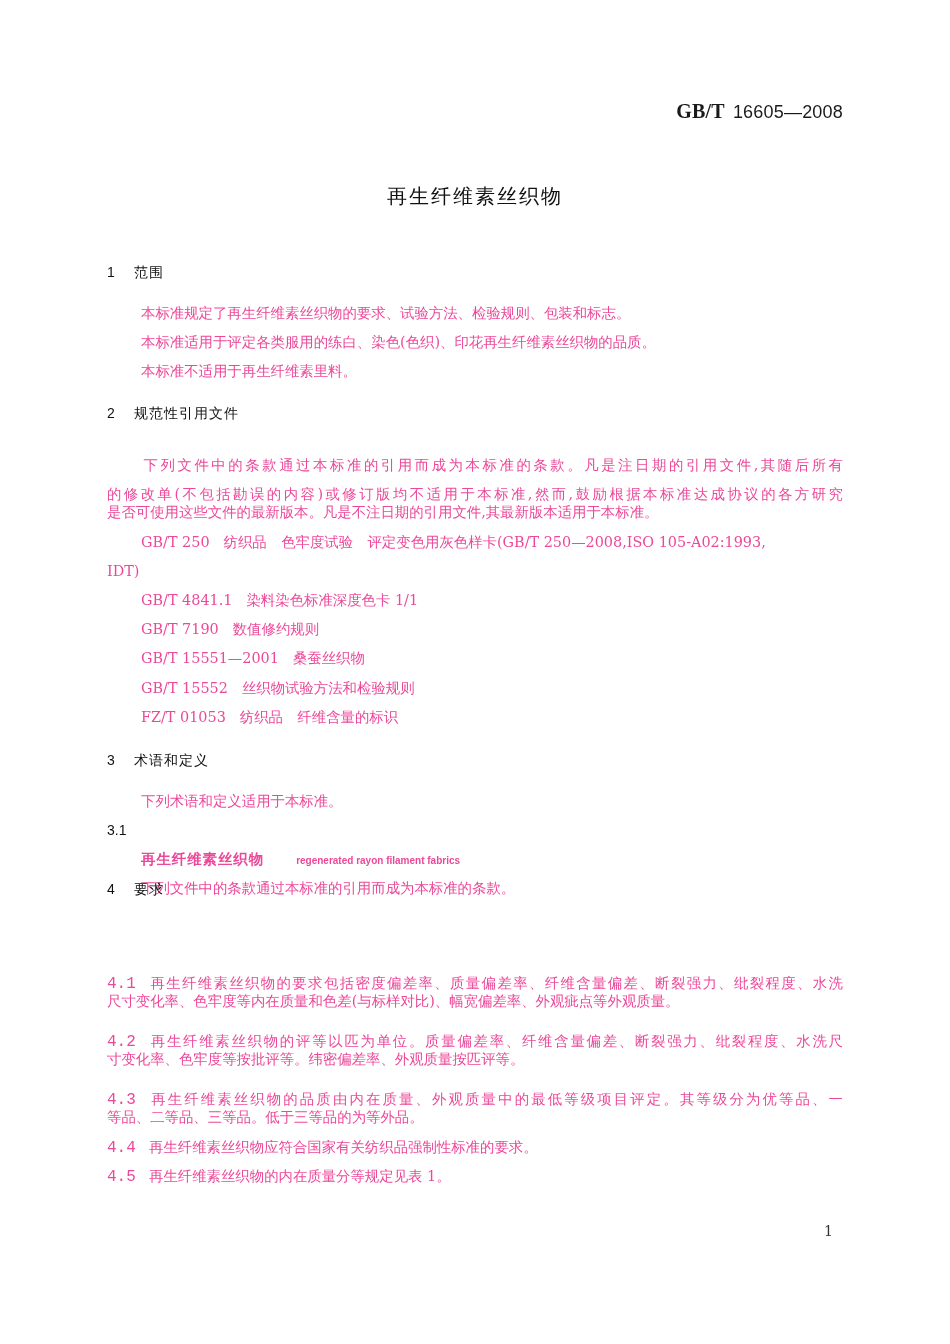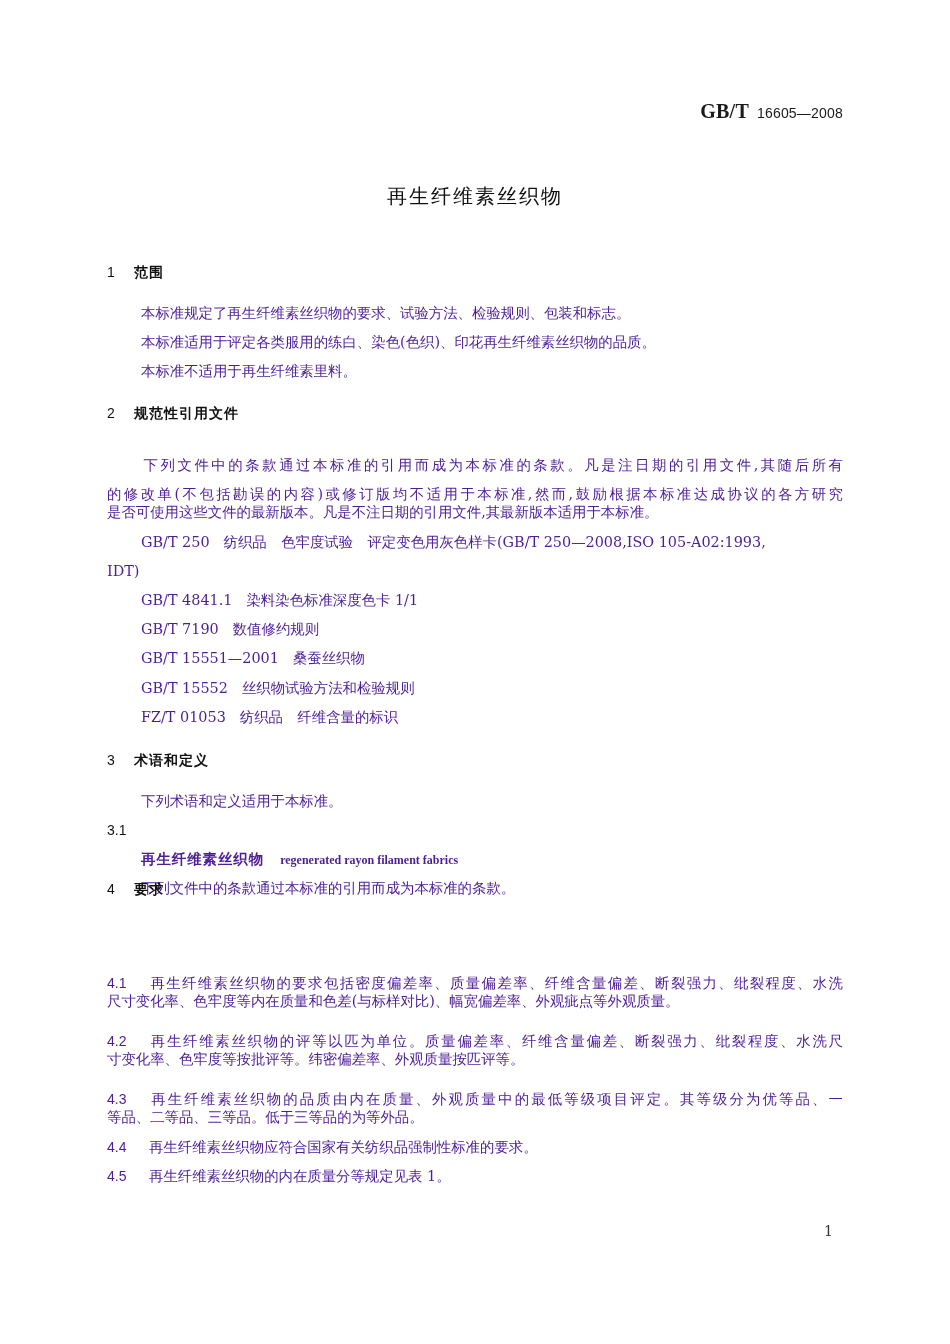--- a/index.html
+++ b/index.html
@@ -6,45 +6,45 @@
     body {
       width: 950px; height: 1344px; position: relative; overflow: hidden;
       font-family: "DejaVu Serif", "Liberation Serif", serif;
       color: #1a1a1a;
     }
     .std-code {
       position: absolute; top: 100px; right: 107px;
       font-size: 15px; letter-spacing: 0.2px; white-space: nowrap;
     }
     .std-code .gb { font-family: "Liberation Serif", serif; font-weight: bold; font-size: 20px; }
-    .std-code .num { font-family: "Liberation Sans", sans-serif; font-size: 14px; margin-left: 8px; text-align: right; }
+    .std-code .num { font-family: "Liberation Sans", sans-serif; font-size: 18px; margin-left: 8px; text-align: right; }
     .doc-title {
       position: absolute; top: 183px; left: 0; width: 950px; text-align: center;
       font-family: "DejaVu Sans", sans-serif; font-size: 20px; letter-spacing: 2px;
       color: #111;
     }
     .line {
       position: absolute; left: 107px; white-space: nowrap;
-      font-size: 14.4px; line-height: 20px; color: #4c1d95;
+      font-size: 14.4px; line-height: 20px; color: #ec4899;
     }
     .line.indent { left: 141px; }
     .heading {
       position: absolute; left: 107px; white-space: nowrap;
       font-family: "DejaVu Sans", sans-serif; font-size: 14px; line-height: 20px;
       color: #111;
     }
     .heading .hnum { display: inline-block; width: 27px; font-family: "Liberation Sans", sans-serif; }
-    .heading .htext { font-weight: bold; letter-spacing: 1px; text-align: right; }
+    .heading .htext { font-weight: normal; letter-spacing: 1px; text-align: right; }
     .clause-num {
       display: inline-block; width: 42px;
-      font-family: Liberation Sans, sans-serif; font-size: 14px;
+      font-family: Liberation Mono, monospace; font-size: 16px;
     }
     .justify { width: 736px; text-align: justify; text-align-last: justify; margin-top: 11px; }
     .term-cn { font-family: "DejaVu Sans", sans-serif; font-weight: bold; letter-spacing: 1px; }
-    .term-en { font-family: Liberation Serif, serif; font-weight: bold; margin-left: 16px; font-size: 12px; }
+    .term-en { font-family: Liberation Sans, sans-serif; font-weight: bold; margin-left: 32px; font-size: 10px; }
     .ref-code { display: inline-block; margin-right: 14px; text-align: center; }
     .page-num {
       position: absolute; top: 1223px; right: 117px;
       font-size: 14px; color: #333;
     }
   </style>
 </head>
 <body>
 
 <div class="std-code">

